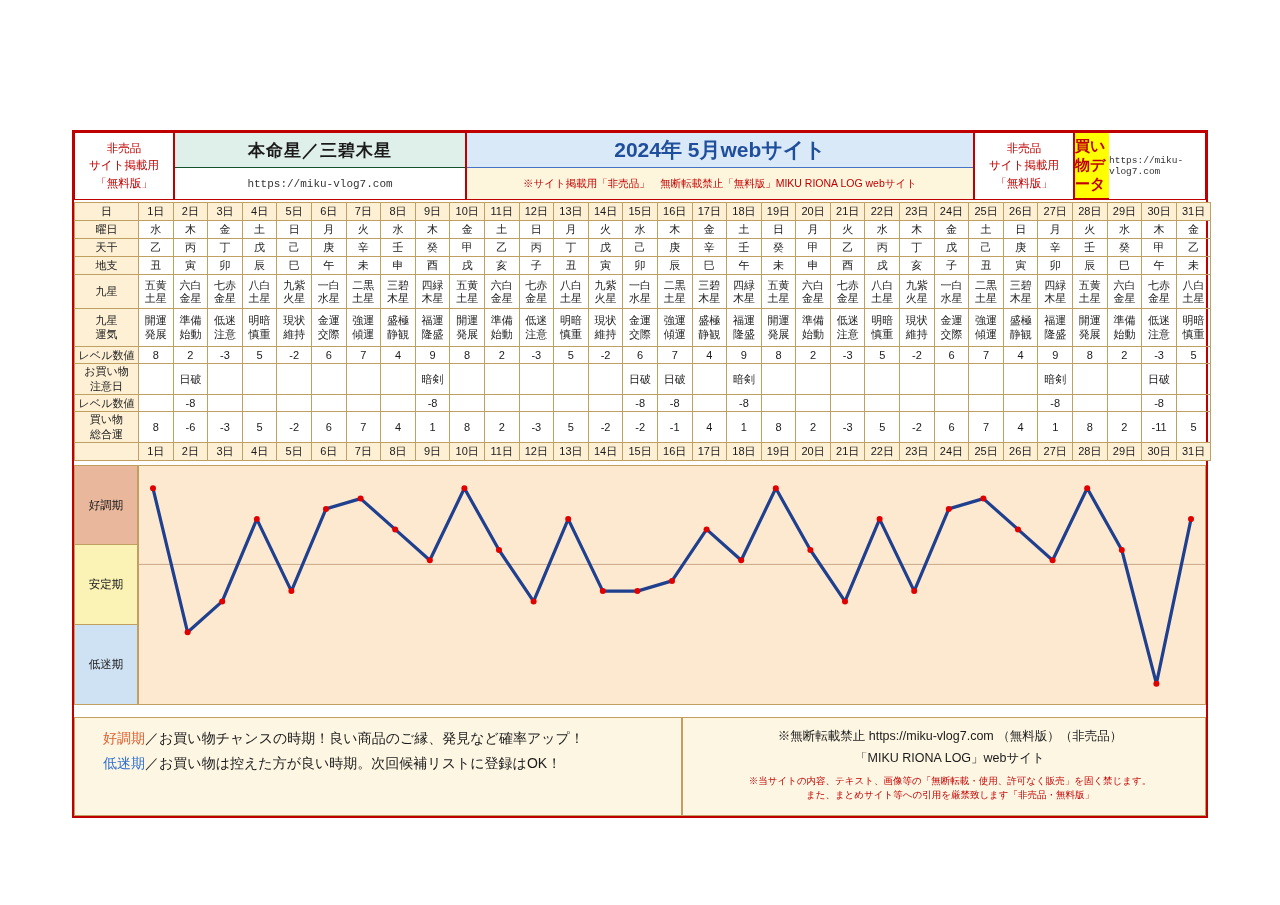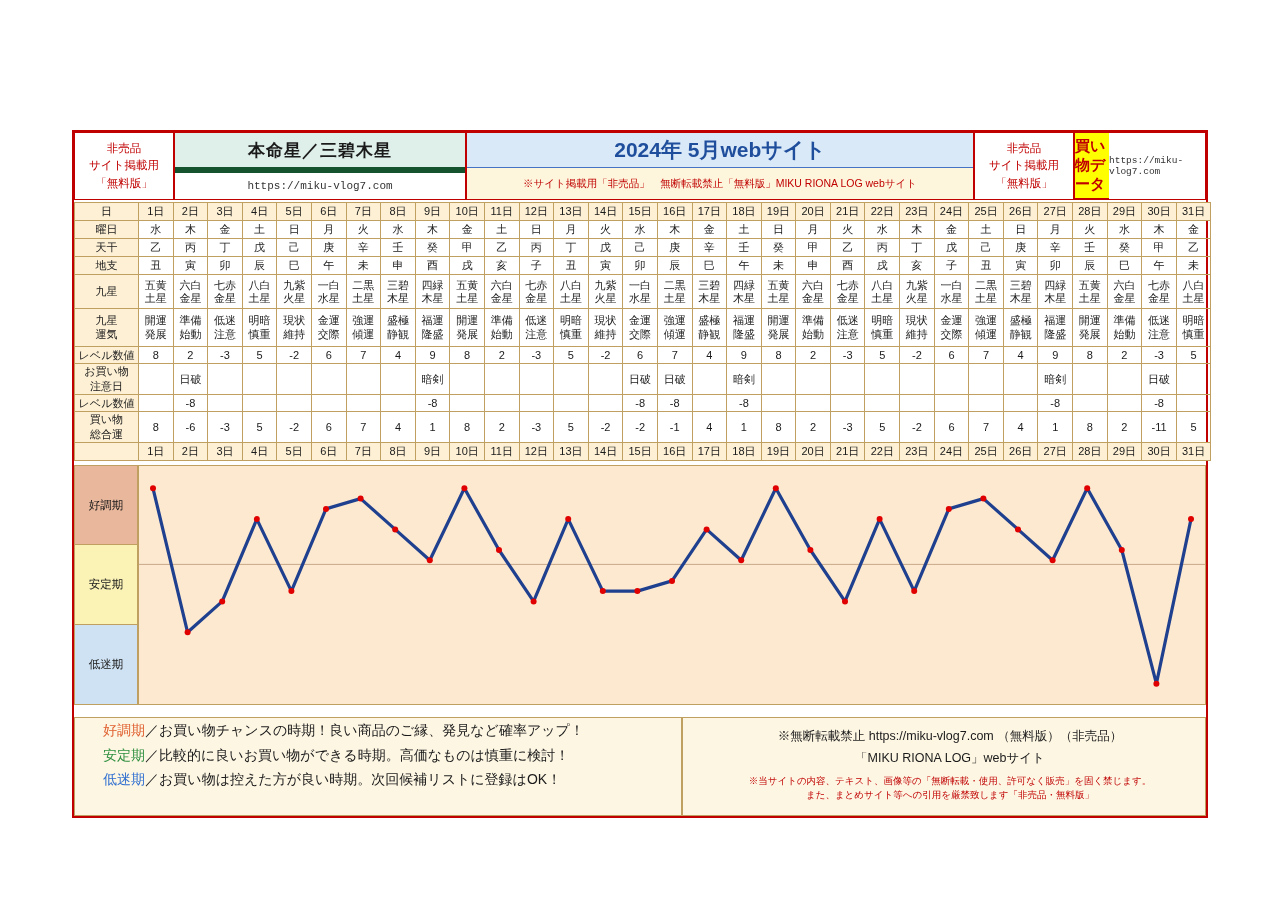--- a/index.html
+++ b/index.html
@@ -7,21 +7,21 @@
   #sheet{position:relative;width:1280px;height:905px;}
 
   
   .frame{position:absolute;left:72px;top:130px;width:1136px;height:688px;border:2px solid #c00000;box-sizing:border-box;}
 
   
   .hdr{position:absolute;left:74px;top:132px;width:1132px;height:68px;display:flex;box-sizing:border-box;}
   .hdr-cell{box-sizing:border-box;}
   .hdr-left{width:100px;border:1px solid #c00000;background:#fff;display:flex;flex-direction:column;align-items:center;justify-content:center;color:#c00000;font-size:11.5px;line-height:1.5;}
   .hdr-honmei{width:292px;border:1px solid #c00000;background:#fff;display:flex;flex-direction:column;}
-  .honmei-top{flex:0 0 34px;background:#dff0ea;border-bottom:6px solid #14532d;display:flex;align-items:center;justify-content:center;font-weight:bold;font-size:17px;letter-spacing:1px;color:#1a1a1a;}
+  .honmei-top{flex:0 0 34px;background:#dff0ea;border-bottom:1px solid #14532d;display:flex;align-items:center;justify-content:center;font-weight:bold;font-size:17px;letter-spacing:1px;color:#1a1a1a;}
   .honmei-bot{flex:1;display:flex;align-items:center;justify-content:center;font-size:11px;color:#333;font-family:"Liberation Mono",monospace;}
   .hdr-title{width:508px;border:1px solid #c00000;background:#fff;display:flex;flex-direction:column;}
   .title-top{flex:0 0 34px;background:#d9e9f7;border-bottom:1px solid #4472c4;display:flex;align-items:center;justify-content:center;color:#1f4e9c;font-size:21px;font-weight:bold;}
   .title-bot{flex:1;background:#fdf6dd;display:flex;align-items:center;justify-content:center;font-size:10.5px;color:#c00000;}
   .hdr-right{width:100px;border:1px solid #c00000;background:#fff;display:flex;flex-direction:column;align-items:center;justify-content:center;color:#c00000;font-size:11.5px;line-height:1.5;}
   .hdr-shop{width:132px;border:1px solid #c00000;background:#fff;display:flex;flex-direction:row;}
   .shop-top{flex:0 0 34px;background:#ffff00;border-bottom:1px solid #c00000;display:flex;align-items:center;justify-content:center;font-weight:bold;font-size:15px;color:#c00000;}
   .shop-bot{flex:1;display:flex;align-items:center;justify-content:center;font-size:9.5px;color:#333;font-family:"Liberation Mono",monospace;}
 
   
@@ -44,21 +44,21 @@
   
   .graphwrap{position:absolute;left:74px;top:465px;width:1132px;height:240px;box-sizing:border-box;}
   .glabels{position:absolute;left:0;top:0;width:64px;height:240px;}
   .glab{box-sizing:border-box;border:1px solid #c0a060;display:flex;align-items:center;justify-content:center;font-size:11.5px;color:#1a1a1a;}
   .glab.kouchou{height:80px;background:#e8b79c;}
   .glab.antei{height:80px;background:#fbf3b6;border-top:none;}
   .glab.teimei{height:80px;background:#cfe2f3;border-top:none;}
   .gplot{position:absolute;left:64px;top:0;width:1068px;height:240px;background:#fce9cf;border:1px solid #c0a060;box-sizing:border-box;}
 
   
-  .footL{position:absolute;left:74px;top:717px;width:608px;height:99px;border:1px solid #c0a060;background:#fdf6e3;box-sizing:border-box;padding:0 0 0 28px;}
+  .footL{position:absolute;left:74px;top:717px;width:608px;height:99px;border:1px solid #c0a060;background:#fdf6e3;box-sizing:border-box;padding:8px 0 0 28px;}
   .footL div{font-size:14px;line-height:1.75;color:#1a1a1a;}
   .fl-k{color:#e06030;}
   .fl-a{color:#2f8f3f;}
   .fl-t{color:#2f6fd0;}
   .footR{position:absolute;left:682px;top:717px;width:524px;height:99px;border:1px solid #c0a060;background:#fdf6e3;box-sizing:border-box;padding:10px 10px 0 22px;text-align:center;}
   .fr1{font-size:12.5px;color:#1a1a1a;}
   .fr2{font-size:12.5px;color:#1a1a1a;margin-top:5px;}
   .fr3{font-size:9.5px;color:#c00000;margin-top:7px;line-height:1.5;text-align:center;}
 </style>
 </head>
@@ -523,23 +523,20 @@
           <circle cx="1052.0" cy="53.1" r="3" fill="#e00000"></circle>
         </svg>
     </div>
   </div>
 
   <div class="footL">
     <div>
       <span class="fl-k">好調期</span><span>／お買い物チャンスの時期！良い商品のご縁、発見など確率アップ！</span>
     </div>
     <div>
-      <span class="fl-a">安定期</span><span>／比較的に良いお買い物ができる時期。高価なものは慎重に検討！</span>
-    </div>
-    <div>
       <span class="fl-t">低迷期</span><span>／お買い物は控えた方が良い時期。次回候補リストに登録はOK！</span>
     </div>
   </div>
 
   <div class="footR">
     <div class="fr1">※無断転載禁止  https://miku-vlog7.com （無料版）（非売品）</div>
     <div class="fr2">「MIKU RIONA LOG」webサイト</div>
     <div class="fr3">※当サイトの内容、テキスト、画像等の「無断転載・使用、許可なく販売」を固く禁じます。</div>
     <div class="fr3" style="margin-top:0">また、まとめサイト等への引用を厳禁致します「非売品・無料版」</div>
   </div>

